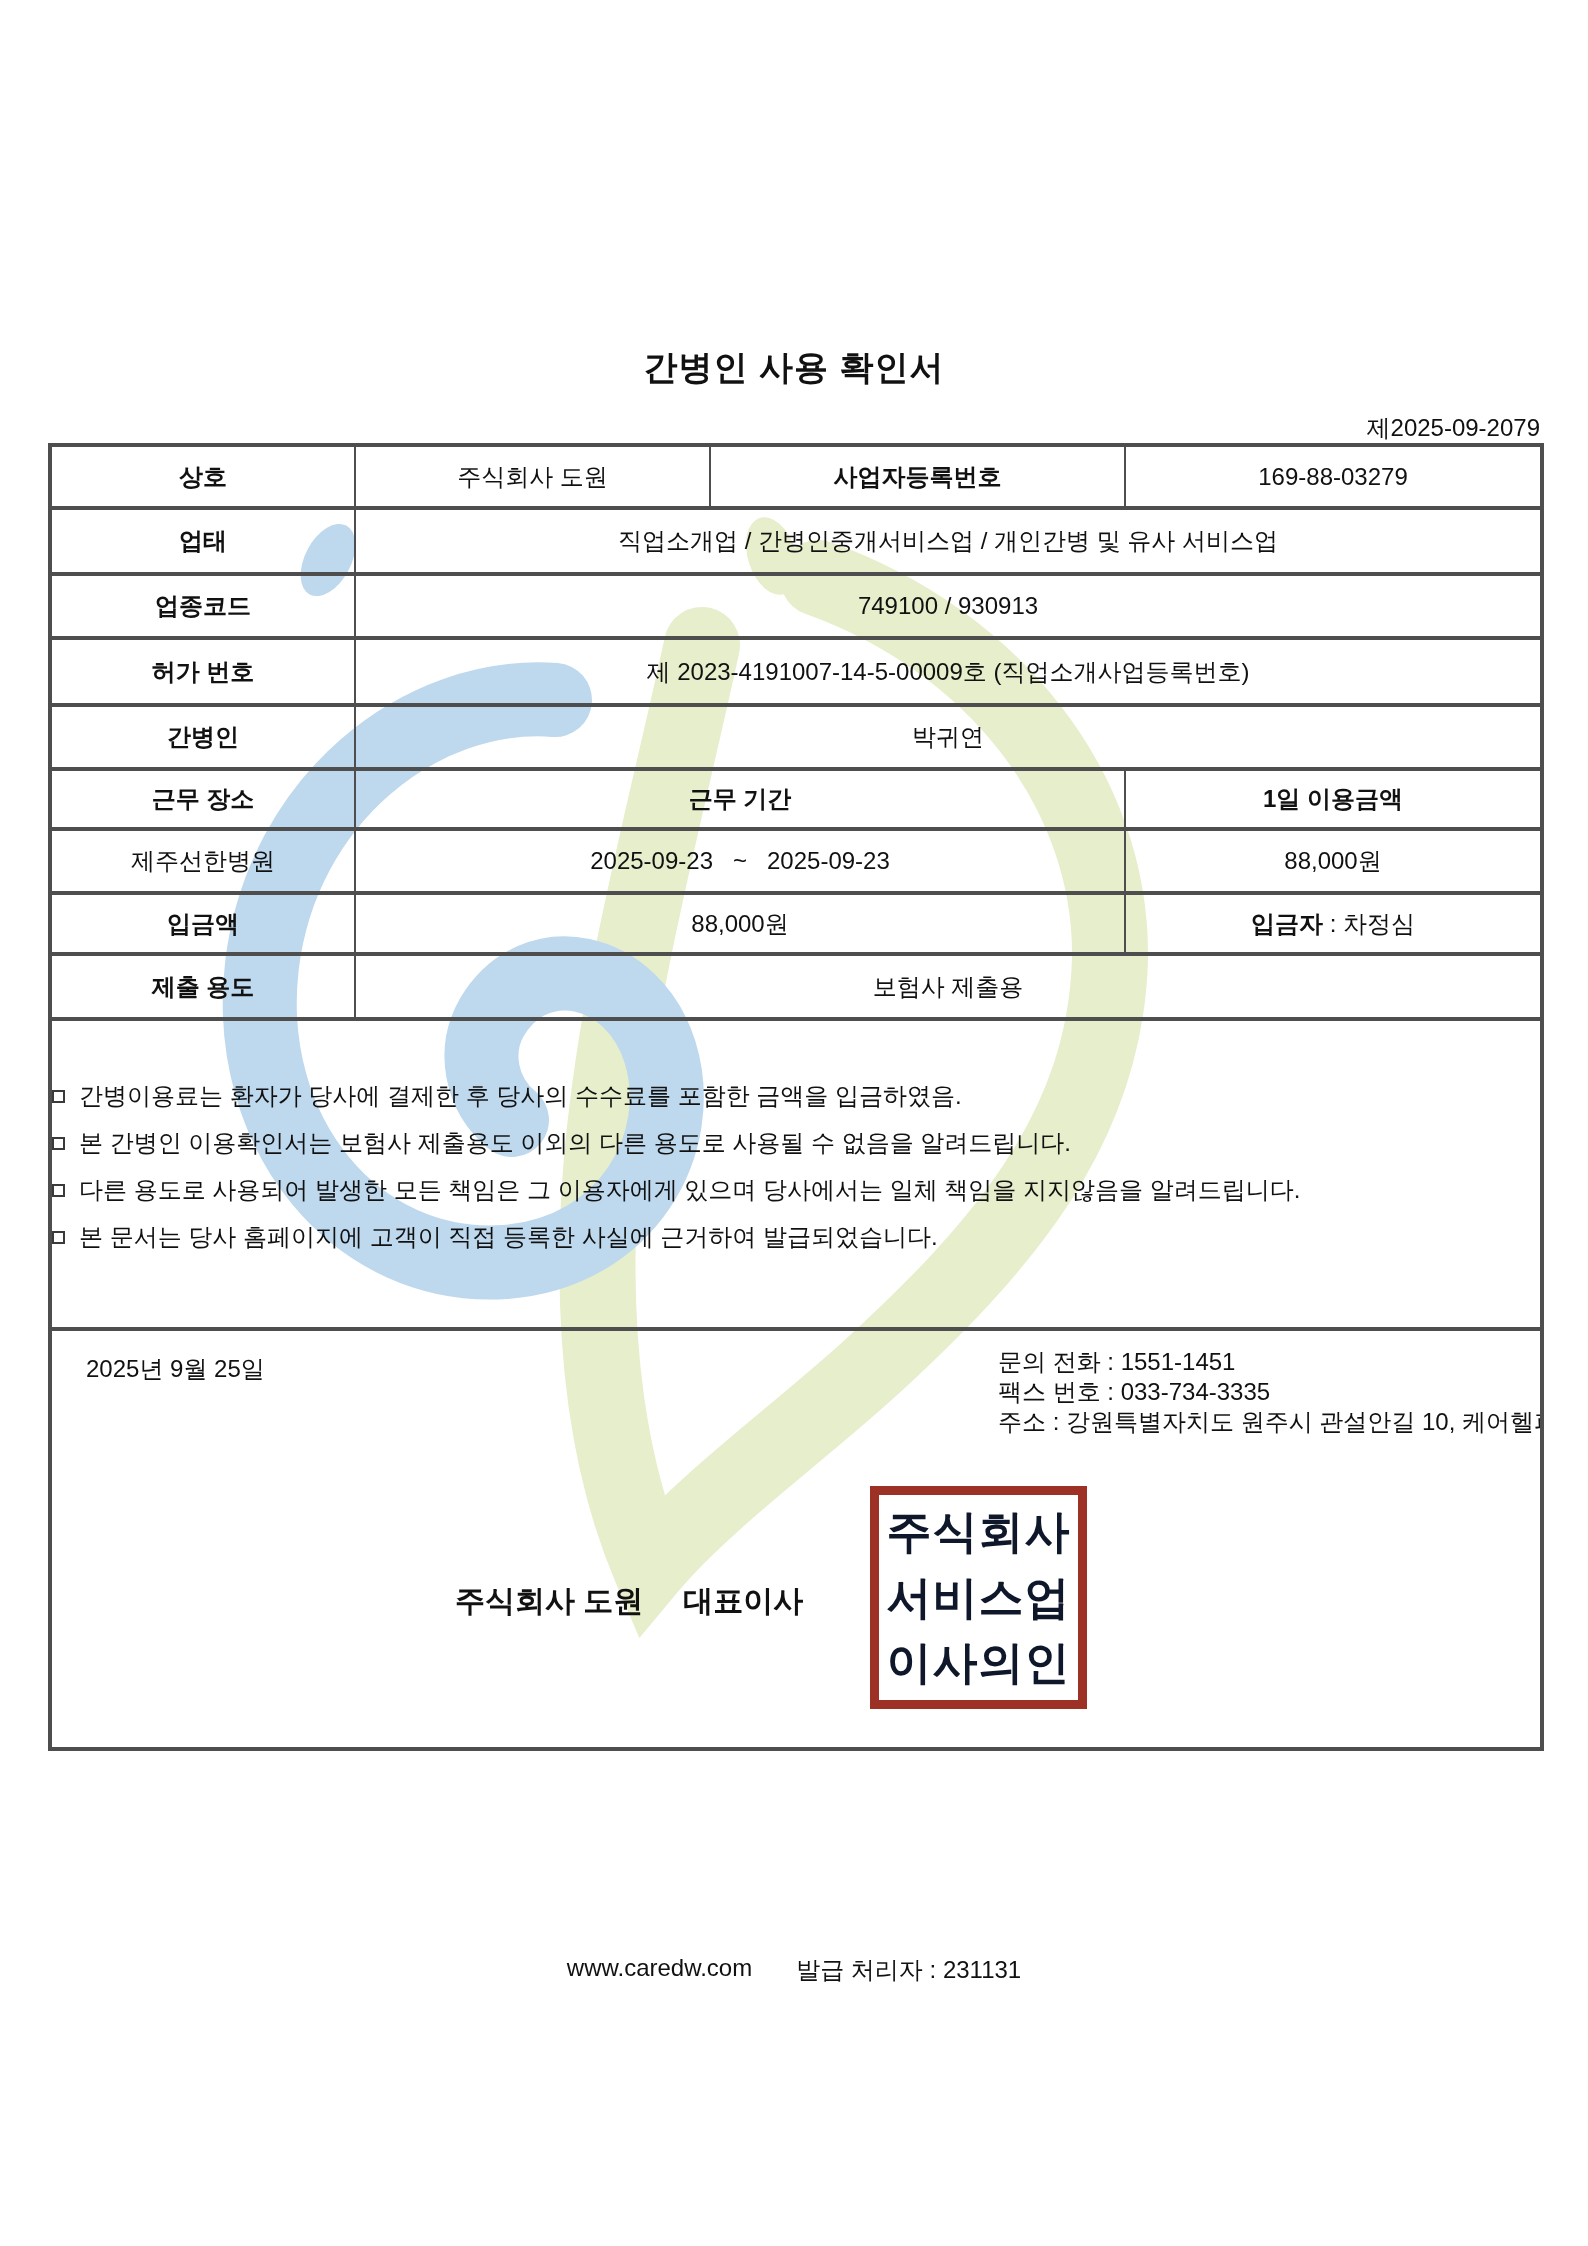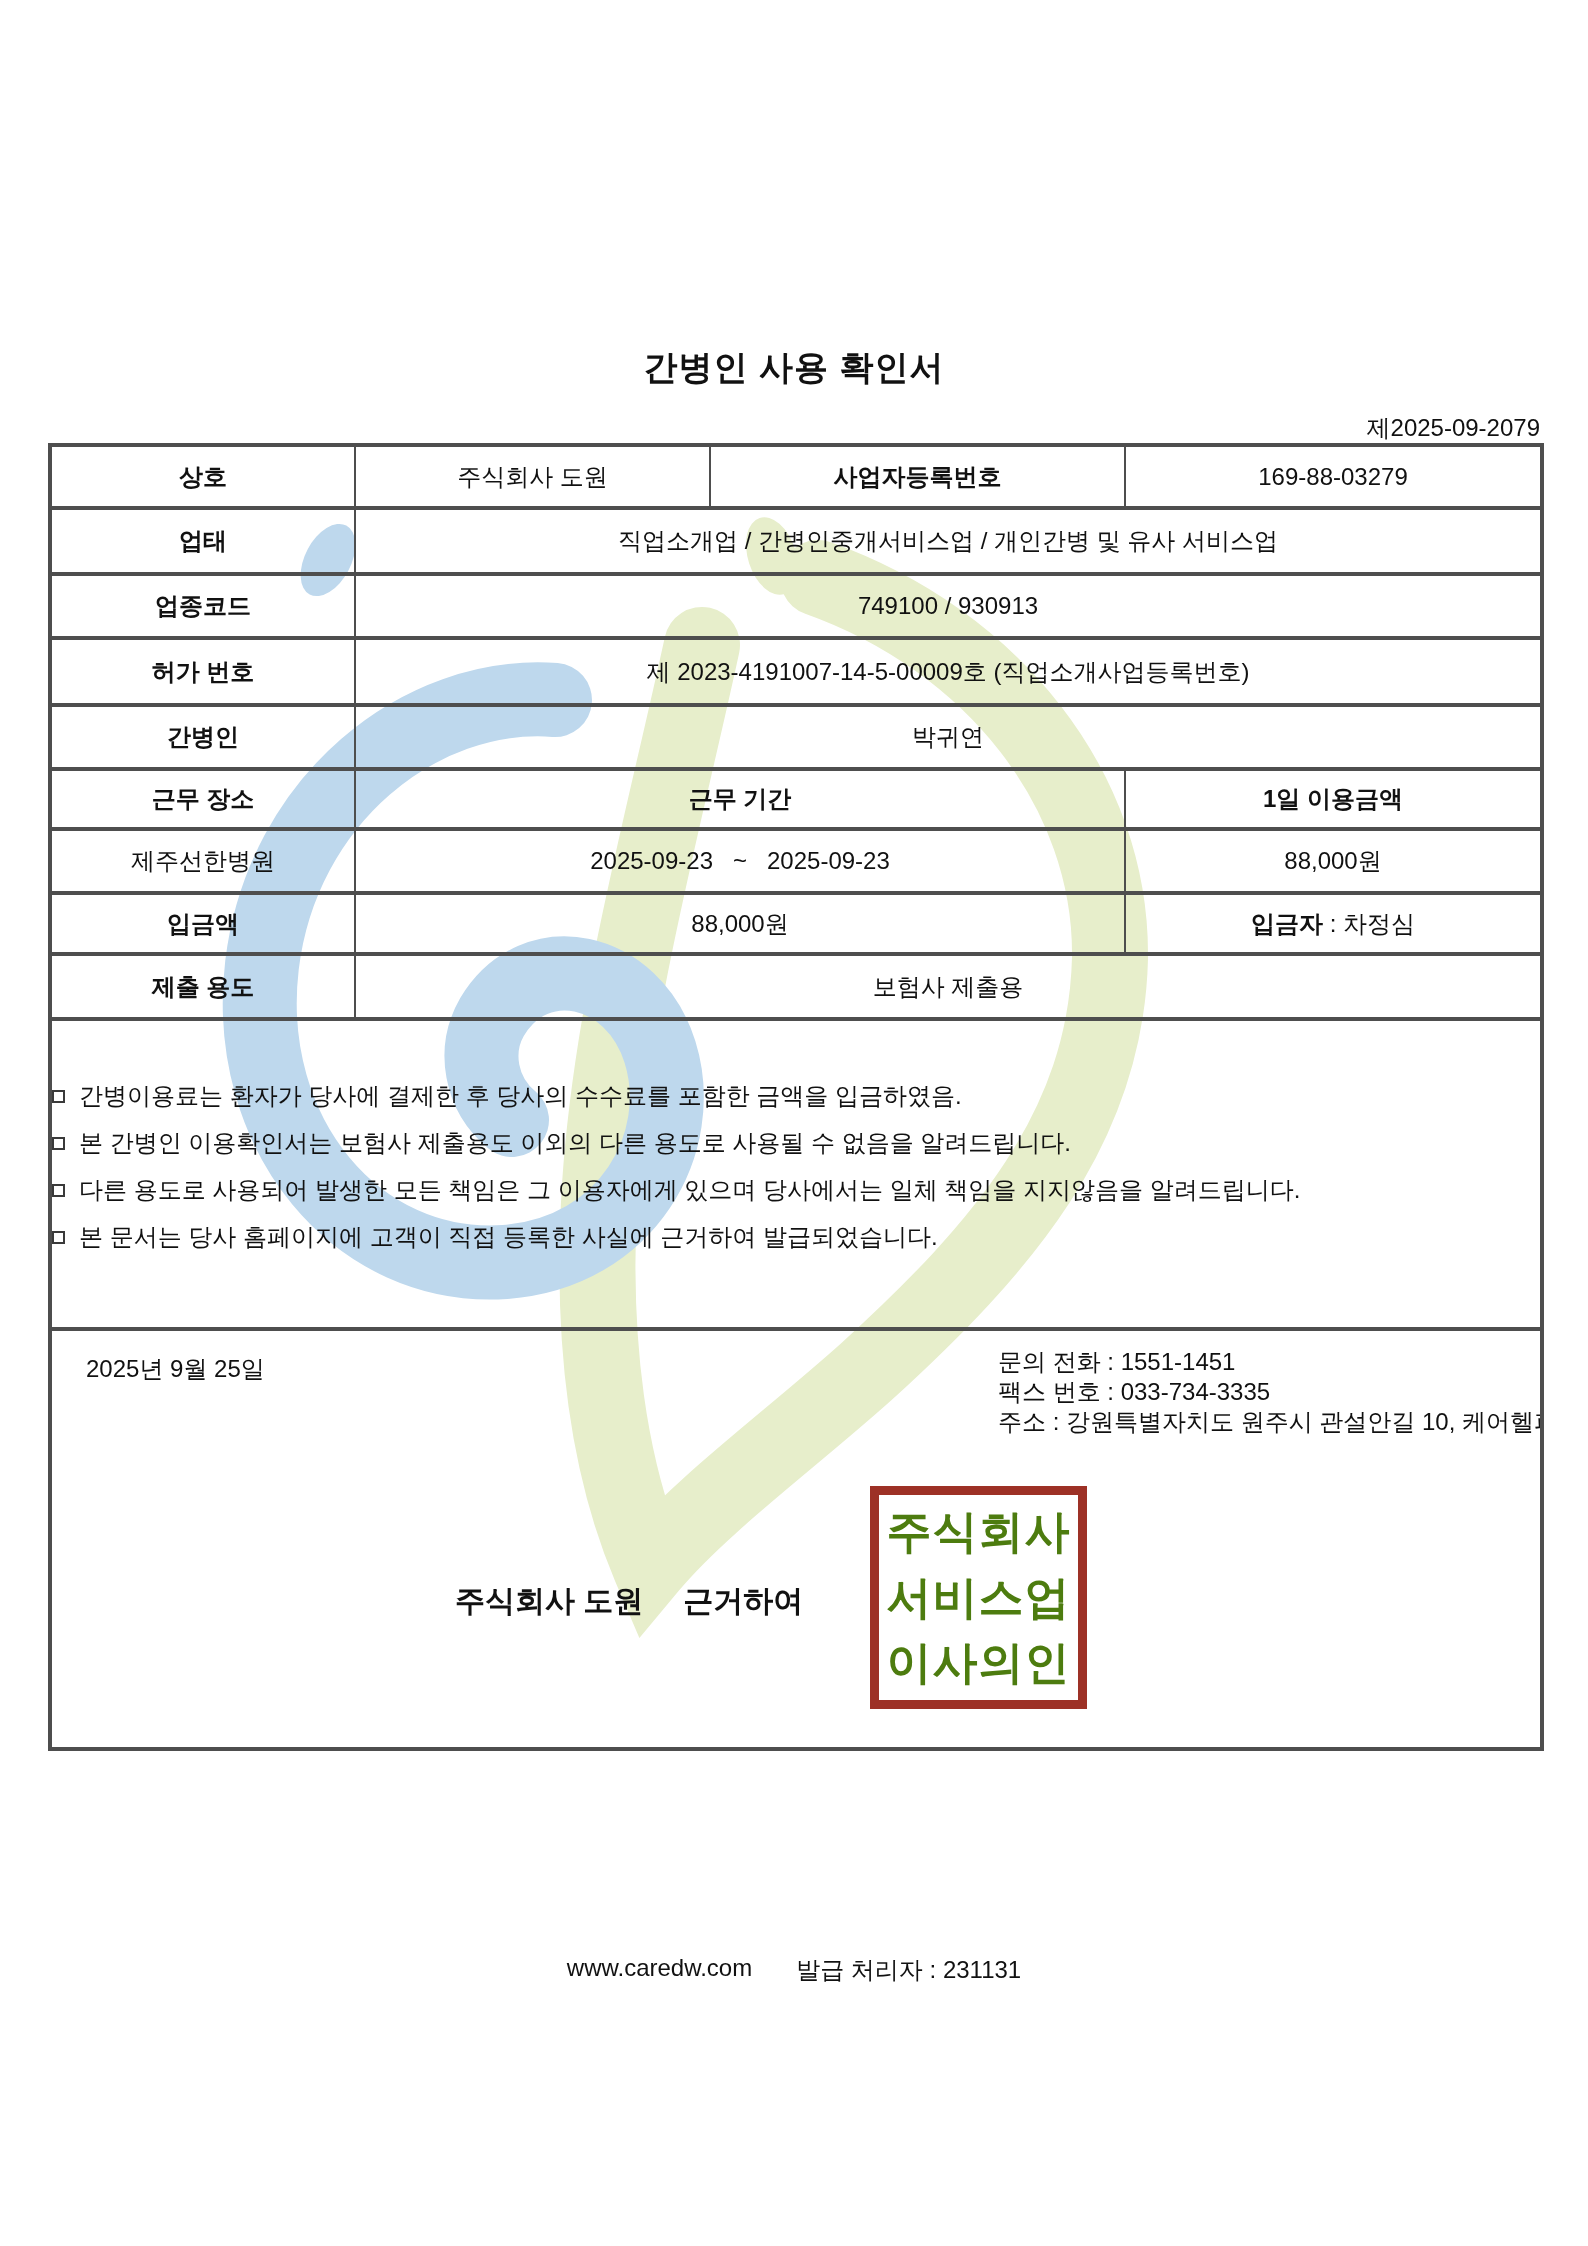--- a/index.html
+++ b/index.html
@@ -21,21 +21,21 @@
   .note-line{display:flex;align-items:center;margin-bottom:15px;}
   .bullet{display:inline-block;width:9px;height:9px;border:2px solid #3a3a3a;margin:0 14px 0 0;flex:0 0 auto;}
   td.footer-cell{position:relative;padding:0;}
   .issue-date{position:absolute;left:18px;top:22px;font-size:24px;margin-left:16px;}
   .contacts{position:absolute;left:946px;top:16px;font-size:24px;line-height:30px;text-align:left;white-space:nowrap;}
   .sign-line{position:absolute;left:403px;top:250px;font-size:30px;font-weight:700;white-space:nowrap;}
   .sign-gap{display:inline-block;width:40px;}
   .stamp{position:absolute;left:818px;top:155px;width:217px;height:223px;box-sizing:border-box;
          border:9px solid #9d3126;background:#fff;display:flex;flex-direction:column;
          justify-content:space-evenly;padding:2px 2px;}
-  .stamp-row{font-size:45px;font-weight:800;line-height:62px;text-align:center;color:#4d7c0f;
+  .stamp-row{font-size:45px;font-weight:800;line-height:62px;text-align:center;color:#0f172a;
              letter-spacing:1px;white-space:nowrap;}
   .page-footer{position:absolute;top:1954px;left:48px;width:1492px;display:flex;
                justify-content:center;font-size:24px;gap:44px;}
 </style>
 </head>
 <body>
 
 <div class="page">
 
   <svg class="watermark" width="1588" height="2246" viewBox="0 0 1588 2246">
@@ -138,21 +138,21 @@
 
       <tr style="height:420px;">
         <td colspan="4" class="footer-cell">
           <div class="issue-date">2025년 9월 25일</div>
           <div class="contacts">
             <div>문의 전화 : 1551-1451</div>
             <div>팩스 번호 : 033-734-3335</div>
             <div>주소 : 강원특별자치도 원주시 관설안길 10, 케어헬퍼</div>
           </div>
           <div class="sign-line">
-            <span>주식회사 도원</span><span class="sign-gap"></span><span>근거하여</span>
+            <span>주식회사 도원</span><span class="sign-gap"></span><span>대표이사</span>
           </div>
           <div class="stamp">
             <div class="stamp-row">주식회사</div>
             <div class="stamp-row">서비스업</div>
             <div class="stamp-row">이사의인</div>
           </div>
         </td>
       </tr>
     </tbody>
       </table>

